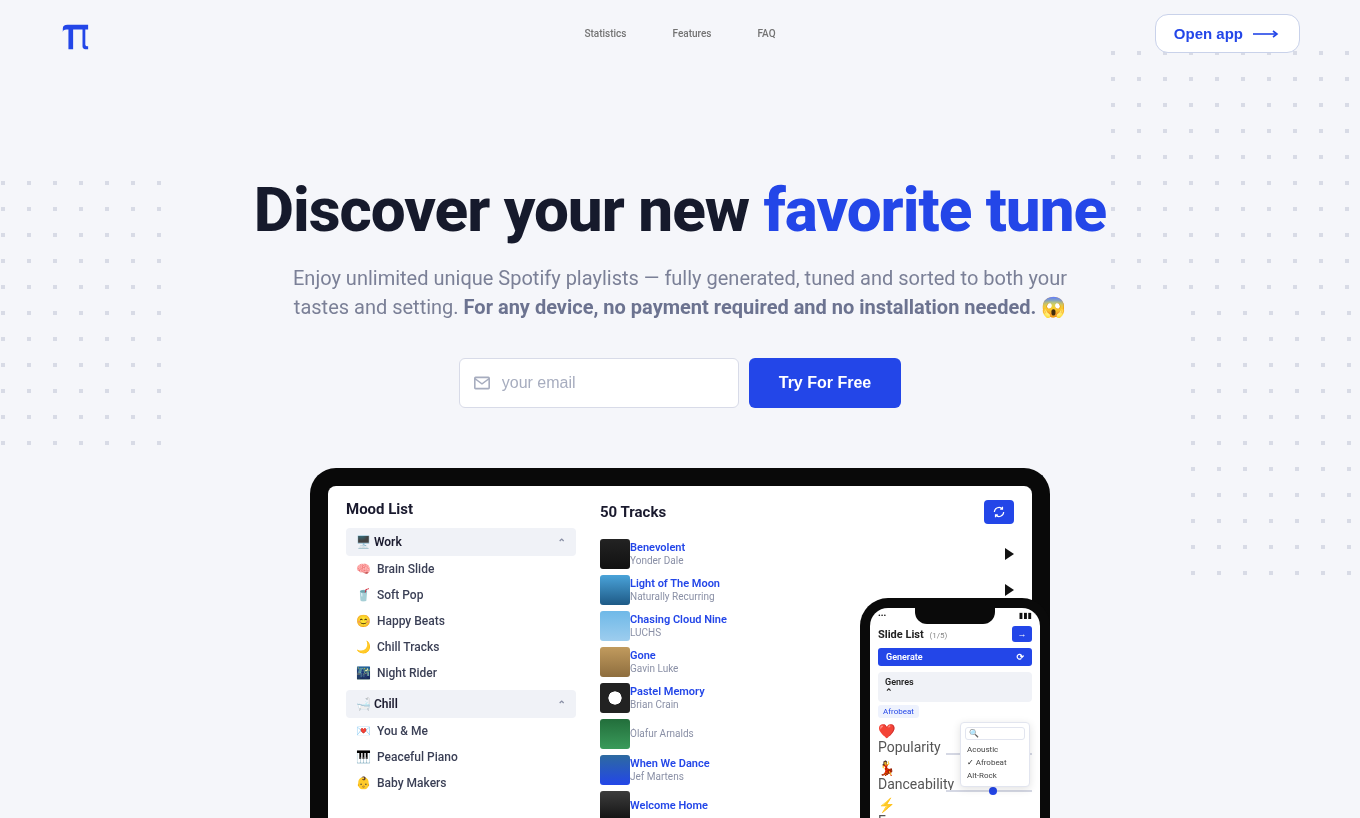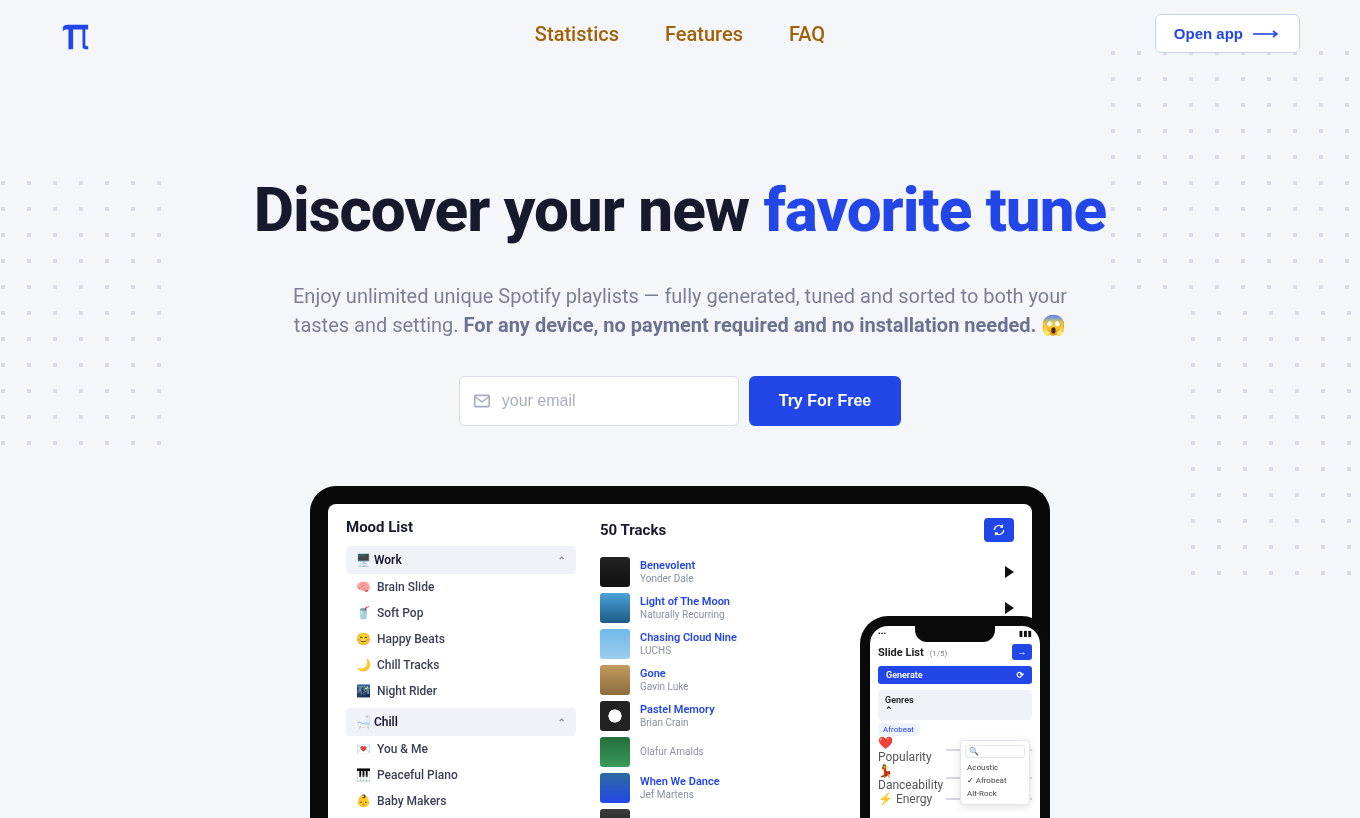--- a/index.html
+++ b/index.html
@@ -41,32 +41,32 @@
   font-weight: 700;
 }
 .nav-center {
   position: absolute;
   left: 50%;
   transform: translateX(-50%);
   display: flex;
   gap: 46px;
 }
 .nav-link {
-  color: #a16207;
-  font-size: 20px;
+  color: #737373;
+  font-size: 10px;
   font-weight: 500;
   cursor: pointer;
 }
 .open-app {
   display: inline-flex;
   align-items: center;
   gap: 10px;
   border: 1px solid #c9d2ea;
   background: #fff;
-  border-radius: 6px;
+  border-radius: 13px;
   padding: 10px 18px;
   color: #2346e8;
   font-size: 15px;
   font-weight: 600;
   cursor: pointer;
 }
 .arrow-long { width: 28px; height: 8px; }
 .arrow-long line, .arrow-long polyline { stroke: #2346e8; stroke-width: 1.6; fill: none; }
 
 
@@ -74,21 +74,21 @@
   position: relative;
   z-index: 2;
   text-align: center;
   margin-top: 120px;
 }
 .hero h1 {
   font-size: 62px;
   font-weight: 800;
   letter-spacing: -1px;
   color: #161a2c;
-  margin-bottom: 36px;
+  margin-bottom: 18px;
 }
 .hero h1 .accent { color: #2346e8; }
 .hero .sub {
   max-width: 780px;
   margin: 0 auto;
   font-size: 20px;
   line-height: 1.45;
   color: #7b8097;
 }
 .hero .sub b { color: #6c7390; font-weight: 700; }
@@ -182,21 +182,20 @@
 .refresh-btn {
   background: #2346e8;
   border-radius: 4px;
   width: 30px; height: 24px;
   display:flex; align-items:center; justify-content:center;
 }
 .refresh-btn svg { width:14px; height:14px; stroke:#fff; fill:none; stroke-width:2; }
 .track {
   display:flex;
   align-items:center;
-  gap: 10px;
   padding: 3px 0;
   position:relative;
 }
 .track .art {
   width: 30px; height: 30px;
   border-radius: 3px;
   background: linear-gradient(135deg,#777,#333);
   flex-shrink:0;
 }
 .track .art.c1{background:linear-gradient(#232323,#111);}
@@ -238,21 +237,21 @@
 }
 .phone-status { font-size:8px; color:#111; padding:3px 8px 0; display:flex; justify-content:space-between;}
 .phone-body { padding: 6px 8px; font-size:9px; color:#222; }
 .phone-body .p-title { font-weight:700; font-size:11px; display:flex; justify-content:space-between; align-items:center; margin-bottom:6px;}
 .phone-body .p-title .suffix { font-weight:400; color:#888; font-size:8px; margin-left:3px;}
 .phone-body .go-btn { background:#2346e8; width:20px; height:16px; border-radius:3px; display:inline-flex; align-items:center; justify-content:center;}
 .phone-body .go-btn::after{content:"→"; color:#fff; font-size:9px;}
 .gen-btn { background:#2346e8; color:#fff; border-radius:3px; padding:4px 8px; display:flex; justify-content:space-between; align-items:center; font-size:9px; font-weight:600;}
 .genres-box { background:#f0f2f7; border-radius:4px; padding:5px 7px; margin-top:6px; display:flex; justify-content:space-between; font-weight:600;flex-direction:column;}
 .pill { display:inline-block; background:#eef2fd; color:#2346e8; border-radius:3px; padding:2px 5px; font-size:8px; margin:3px 2px 0 0;}
-.slider-row { display:flex; align-items:center; gap:6px; font-size:12px;}
+.slider-row { display:flex; align-items:flex-end; gap:6px; margin-top:5px; font-size:14px;}
 .slider-row .label { color:#555; width:62px;}
 .slider-track { flex:1; height:2px; background:#d5d8e4; position:relative;}
 .slider-track .knob { position:absolute; top:-3px; width:8px; height:8px; background:#2346e8; border-radius:50%; }
 .genre-dropdown {
   position:absolute;
   top:114px; right:10px;
   width:70px;
   background:#fff;
   border:1px solid #e2e5ef;
   border-radius:4px;

